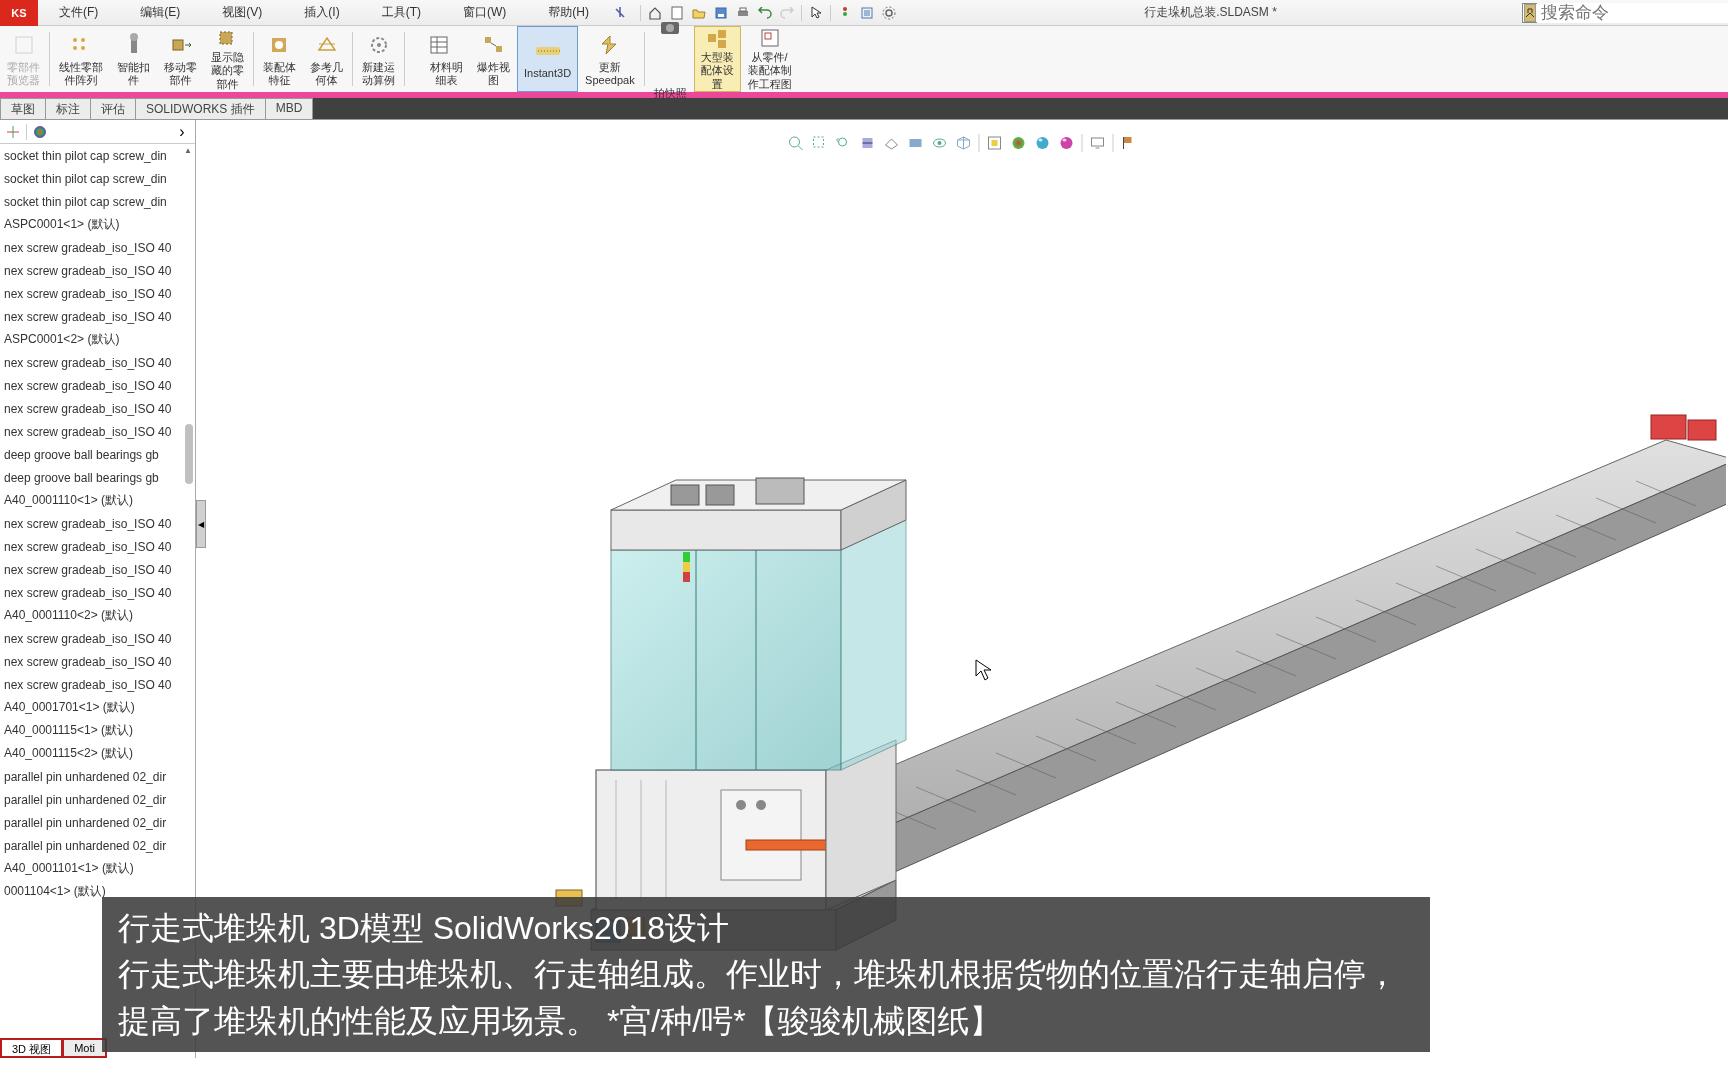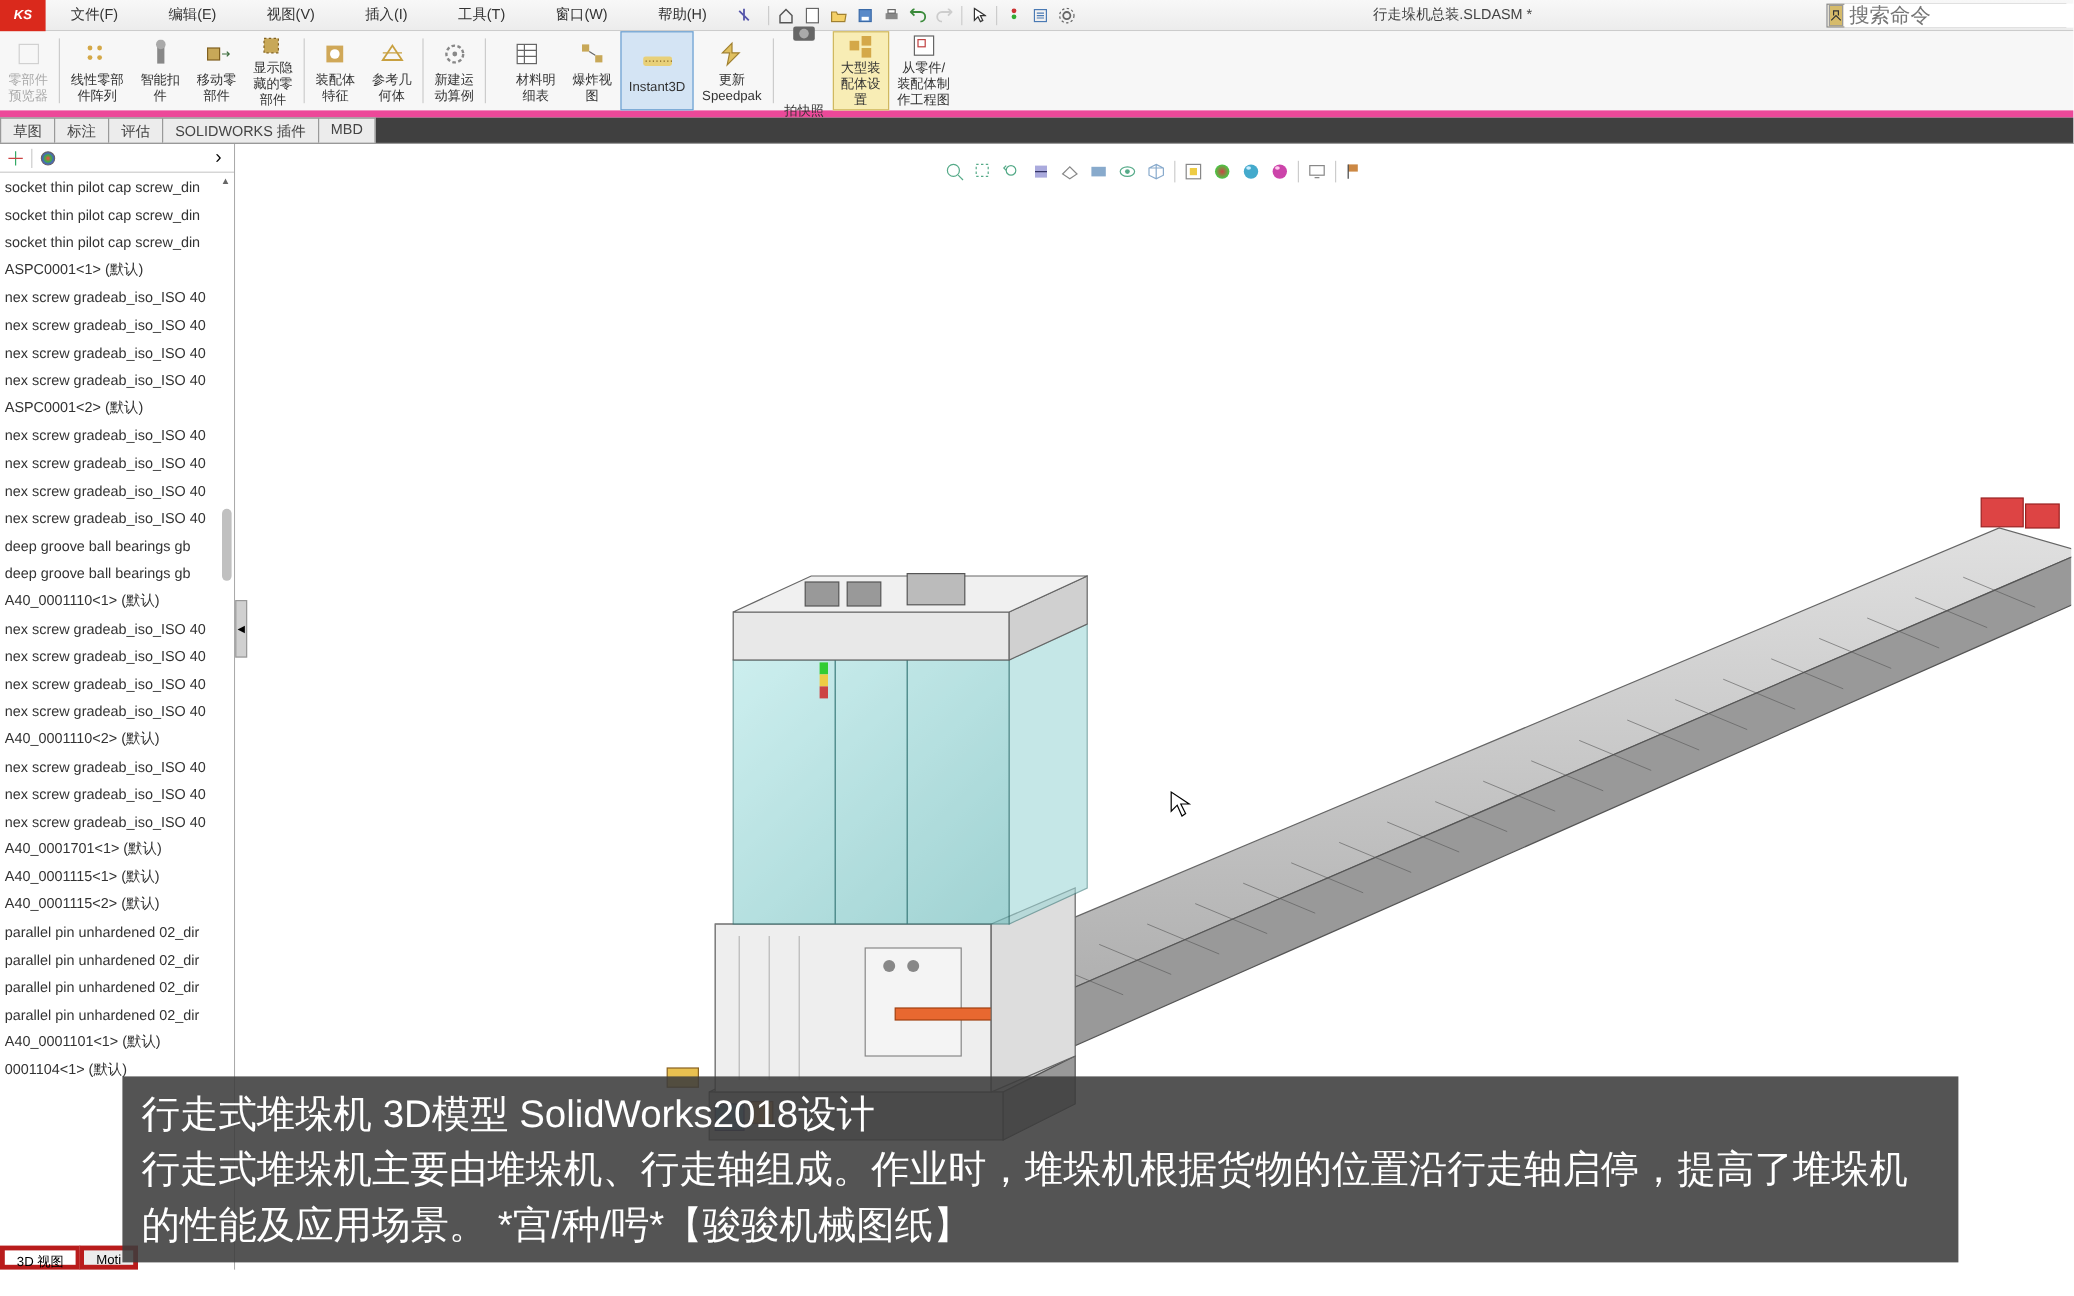--- a/index.html
+++ b/index.html
@@ -1,20 +1,20 @@
 <!DOCTYPE html>
 <html><head>
 <meta charset="utf-8">
 <style>
 * { margin: 0; padding: 0; box-sizing: border-box; font-family: "Microsoft YaHei", Arial, sans-serif; }
 body { width: 1728px; height: 1080px; background: #fff; overflow: hidden; position: relative; }
 
 
 .menubar { height: 26px; background: linear-gradient(#f8f8f8,#ececec); border-bottom: 1px solid #ccc; display: flex; align-items: center; font-size: 12px; }
-.logo { width: 38px; height: 26px; background: #da291c; color: #fff; display: flex; align-items: center; justify-content: center; font-weight: bold; font-size: 11px; font-style: italic; }
+.logo { width: 38px; height: 26px; background: #da291c; color: #fff; display: flex; align-items: center; justify-content: center; font-weight: bold; font-size: 11px; }
 .menu-item { padding: 0 21px; cursor: pointer; color: #333; }
 .qat { display: flex; gap: 2px; margin-left: 8px; align-items: center; }
 .qat-btn { width: 20px; height: 20px; display: flex; align-items: center; justify-content: center; cursor: pointer; border-radius: 2px; }
 .qat-sep { width: 1px; height: 16px; background: #ccc; margin: 0 2px; }
 .doc-title { flex: 1; text-align: center; font-size: 12px; color: #444; }
 .search-box { width: 200px; height: 20px; border: 1px solid #888; background: #fff; display: flex; align-items: center; margin-right: 6px; }
 .search-box input { flex: 1; border: none; font-size: 17px; padding: 0 4px; outline: none; }
 .search-ico { width: 18px; height: 18px; background: #d6bb6a; border: 1px solid #999; margin: 1px; display: flex; align-items: center; justify-content: center; }
 
 
@@ -42,25 +42,25 @@
 
 
 .viewport { flex: 1; background: #fff; position: relative; }
 .view-toolbar { position: absolute; top: 10px; left: 50%; transform: translateX(-50%); display: flex; gap: 2px; padding: 2px; }
 .vt-btn { width: 22px; height: 22px; display: flex; align-items: center; justify-content: center; cursor: pointer; border-radius: 2px; }
 .vt-sep { width: 1px; height: 18px; background: #ccc; margin: 2px; }
 .collapse-handle { position: absolute; left: 0; top: 380px; width: 10px; height: 48px; background: #d0d0d0; border: 1px solid #999; cursor: pointer; display: flex; align-items: center; justify-content: center; font-size: 8px; }
 
 
 .bottom-tabs { position: absolute; bottom: 22px; left: 0; height: 20px; display: flex; font-size: 11px; }
-.btab { padding: 2px 10px; border: 4px solid #b91c1c; background: #ececec; cursor: pointer; margin-right: -1px; }
+.btab { padding: 2px 10px; border: 2px solid #b91c1c; background: #ececec; cursor: pointer; margin-right: -1px; }
 .btab.active { background: #fff; }
 
 
-.caption { position: absolute; left: 102px; bottom: 28px; width: 1530px; background: rgba(60,60,60,0.88); color: #fff; font-size: 32px; padding: 8px 16px; line-height: 1.45; }
+.caption { position: absolute; left: 102px; bottom: 28px; width: 1328px; background: rgba(60,60,60,0.88); color: #fff; font-size: 32px; padding: 8px 16px; line-height: 1.45; }
 
 
 svg { display: block; }
 </style>
 </head>
 <body>
 
 <div class="menubar">
   <div class="logo">KS</div>
   <div class="menu-item">文件(F)</div>

